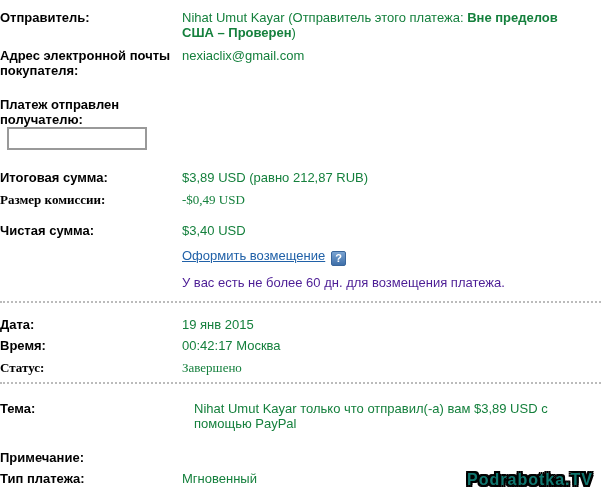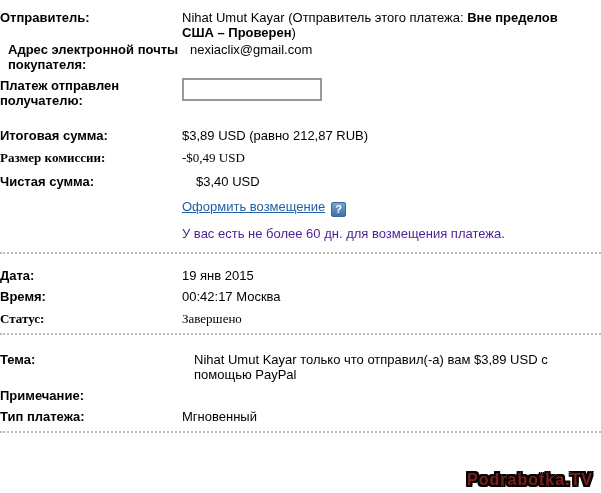--- a/index.html
+++ b/index.html
@@ -20,21 +20,21 @@
     flex-shrink: 0;
     text-align: left;
     font-weight: bold;
     color: #000000;
     line-height: 15px;
   }
   .value {
     margin-left: 7px;
     max-width: 405px;
     line-height: 15px;
-    color: #000000;
+    color: #15803d;
   }
   .bold { font-weight: bold; }
   .indent { margin-left: 182px; }
   .recipient-input {
     margin-left: 7px;
     width: 130px;
     height: 17px;
     border: 2px solid #999999;
     background: #ffffff;
     font-family: "Liberation Sans", sans-serif;
@@ -65,38 +65,38 @@
     cursor: pointer;
   }
   .note-gray { color: #4c1d95; line-height: 15px; }
   .divider {
     border-top: 2px dotted #bbbbbb;
     height: 0;
     width: 100%;
   }
   
   .gap-section { margin-top: 20px; }
-  .mt0 { margin-top: 9px; gap: 14px; }
-  .mt1 { margin-top: 6px; }
-  .mt2 { margin-top: 2px; padding-left: 8px; }
+  .mt0 { margin-top: 16px; }
+  .mt1 { margin-top: 19px; flex-direction: column; }
+  .mt2 { margin-top: 8px; }
   .mt6 { margin-top: 6px; }
   .mt7 { margin-top: 7px; font-family: Liberation Serif, serif; }
   .mt9 { margin-top: 9px; }
   .mt10 { margin-top: 10px; }
   .mt11 { margin-top: 11px; }
   .mt14 { margin-top: 14px; }
   .mt17 { margin-top: 17px; gap: 12px; }
   .watermark {
     position: absolute;
     right: 8px;
     bottom: 4px;
     font-size: 16px;
     font-weight: bold;
     letter-spacing: 1px;
-    color: #7f1d1d;
+    color: #0f766e;
     text-shadow:
       -2px -2px 0 #000, 2px -2px 0 #000, -2px 2px 0 #000, 2px 2px 0 #000,
       -2px 0 0 #000, 2px 0 0 #000, 0 -2px 0 #000, 0 2px 0 #000;
   }
 </style>
 </head>
 <body>
 
 <div class="content">
 

